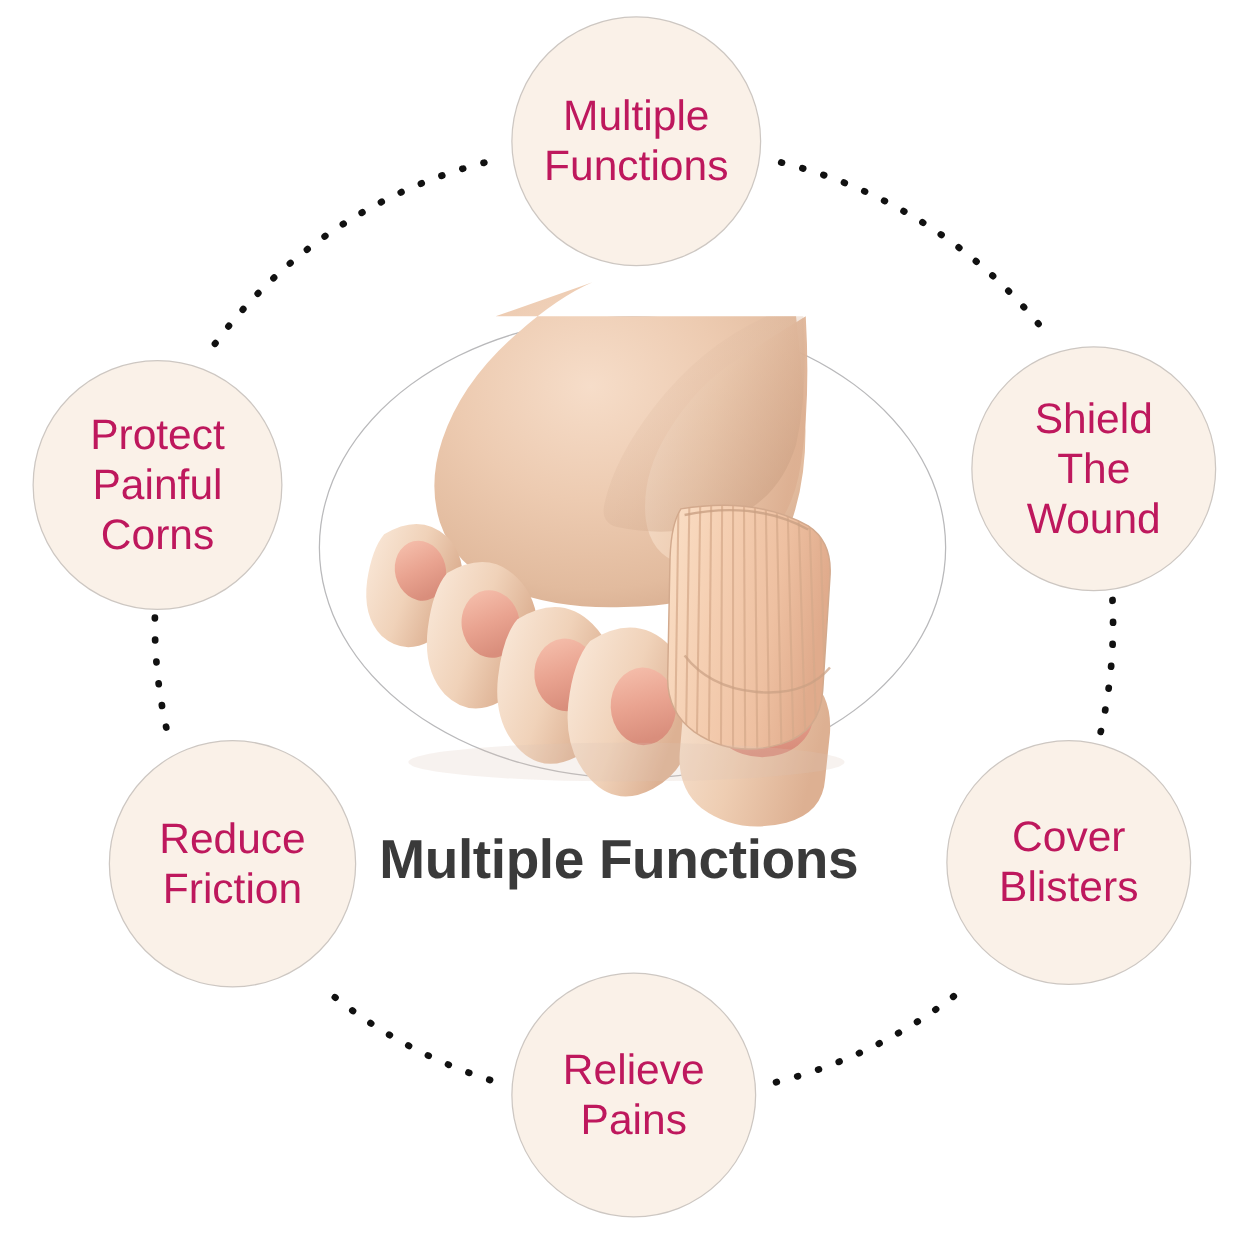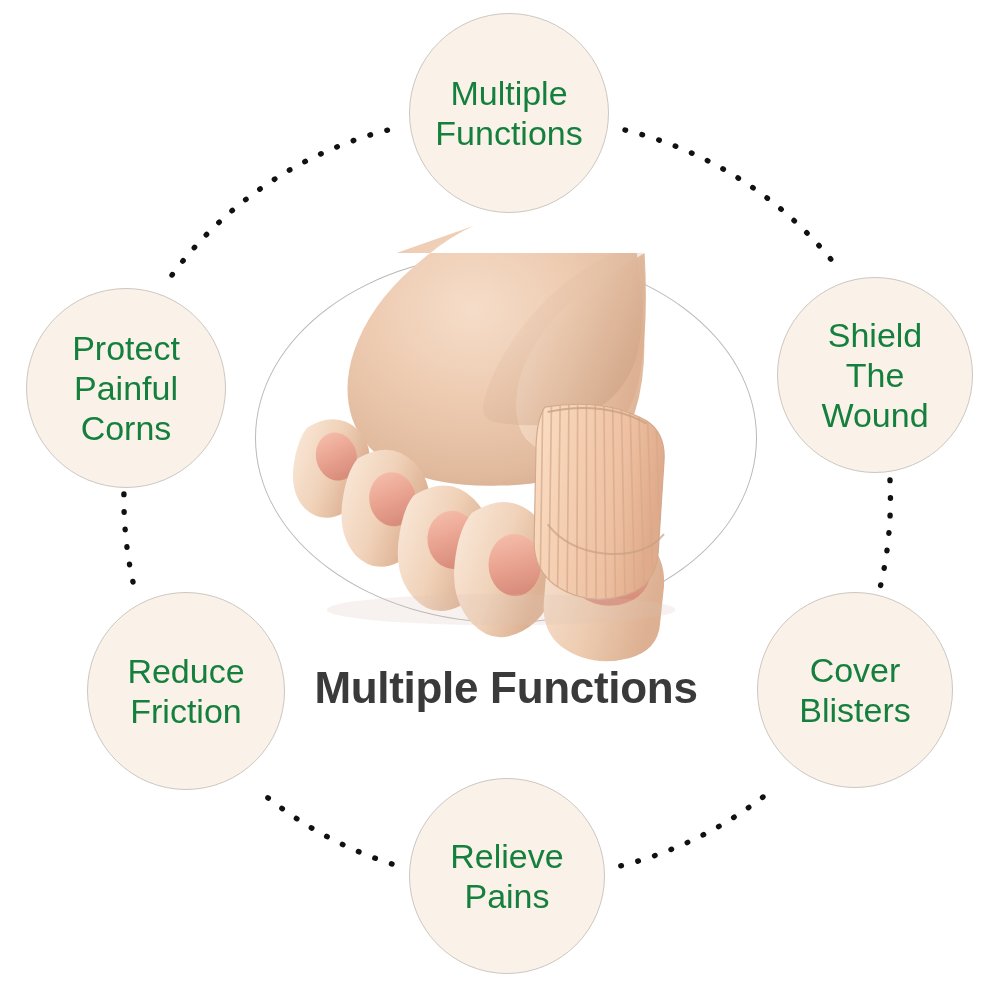--- a/index.html
+++ b/index.html
@@ -49,21 +49,21 @@
     position: absolute;
     left: 0; top: 0;
     width: 502px;
     height: 378px;
     overflow: visible;
   }
 
   
   #center-title {
     position: absolute;
-    left: 255px;
+    left: 244px;
     top: 663px;
     width: 502px;
     text-align: center;
     font-size: 44px;
     font-weight: bold;
     color: #3a3a3a;
     letter-spacing: -0.3px;
     white-space: nowrap;
   }
 
@@ -75,21 +75,21 @@
     border: 1.6px solid #cdc7c2;
     box-sizing: border-box;
     display: flex;
     align-items: center;
     justify-content: center;
     text-align: center;
   }
   .bubble-label {
     font-size: 34px;
     line-height: 1.18;
-    color: #15803d;
+    color: #be185d;
     padding: 0 8px;
   }
 
   #bubble-0 { left: 409px; top: 13px;  width: 200px; height: 200px; }
   #bubble-1 { left: 777px; top: 277px; width: 196px; height: 196px; }
   #bubble-2 { left: 757px; top: 592px; width: 196px; height: 196px; }
   #bubble-3 { left: 409px; top: 778px; width: 196px; height: 196px; }
   #bubble-4 { left: 87px;  top: 592px; width: 198px; height: 198px; justify-content: center; }
   #bubble-5 { left: 26px;  top: 288px; width: 200px; height: 200px; }
 </style>

